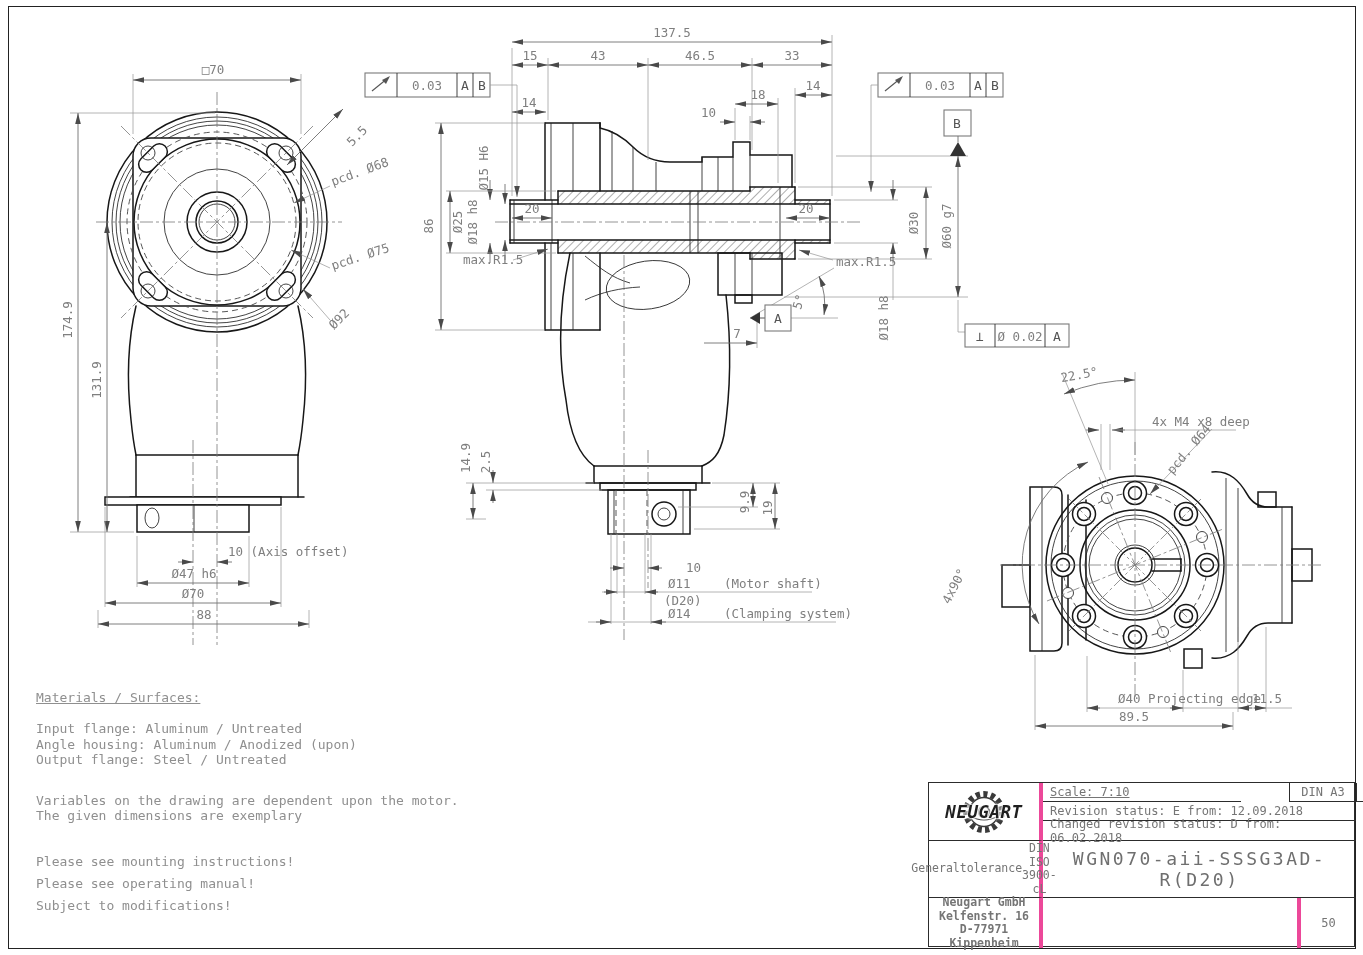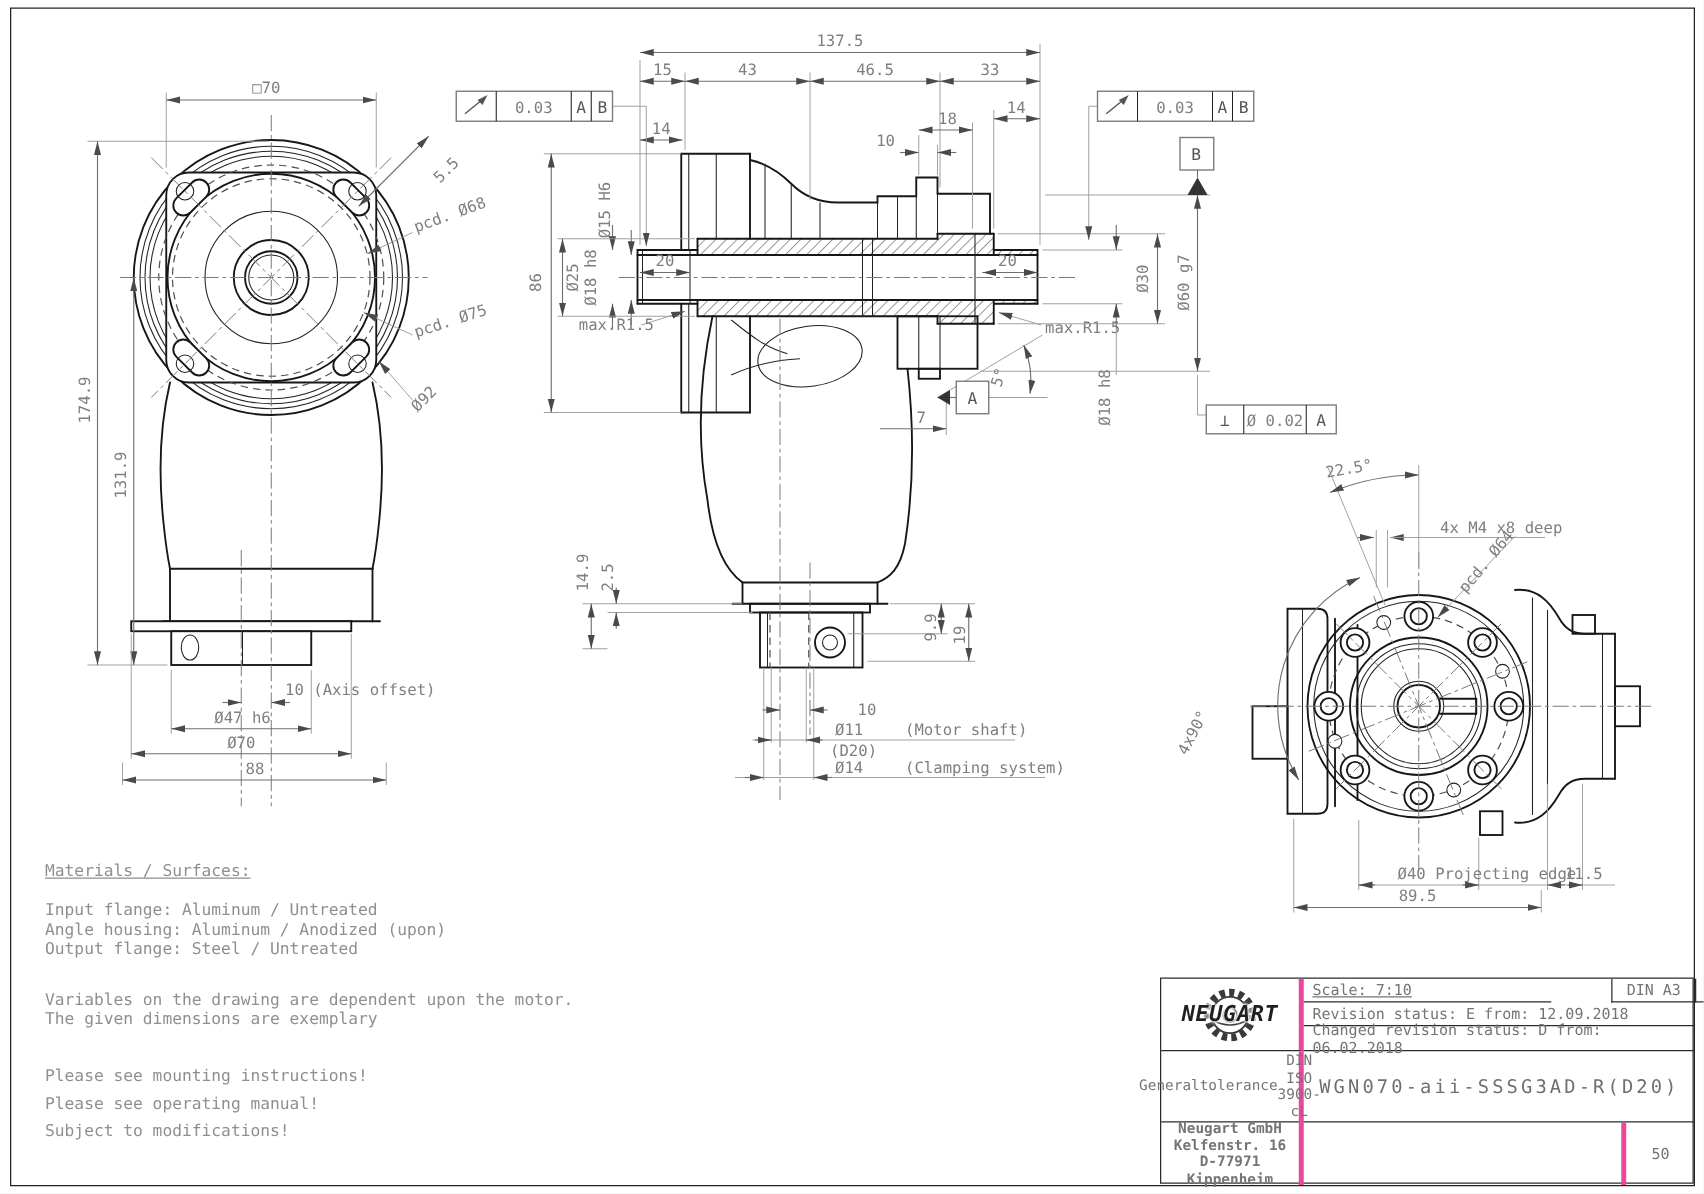--- a/index.html
+++ b/index.html
@@ -29,21 +29,21 @@
       color:#757575;font-size:12px;box-sizing:border-box;}
   #tb .c{position:absolute;box-sizing:border-box;}
   .br{border-right:4px solid #ec4899;} .bb{border-bottom:1px solid #2c2c2c;} .bl{border-left:1px solid #2c2c2c;margin-left:48px;}
   .cc{display:flex;align-items:center;justify-content:center;text-align:center;}
   .cl-l{display:flex;align-items:center;padding-left:7px;}
   #logo-cell{left:0;top:0;width:114px;height:58px;}
   #logo-cell .gear{position:absolute;left:50%;top:50%;transform:translate(-50%,-50%);}
   #logo-cell .lg{position:relative;z-index:2;font-weight:bold;font-style:italic;font-size:17.5px;
       color:#1f1f1f;letter-spacing:0.5px;
       text-shadow:0 0 2px #fff,0 0 2px #fff,0 0 3px #fff,0 0 4px #fff;}
-  #pn{font-size:15px;letter-spacing:2.5px;color:#6f6f6f;}
+  #pn{font-size:18px;letter-spacing:2.5px;color:#6f6f6f;}
   .small3{font-size:11.5px;line-height:13.5px;}
 </style>
 </head>
 <body>
 
 <div id="sheet">
 <div id="frame"></div>
 
 <svg width="1363" height="955" viewBox="0 0 1363 955">
 <defs>

